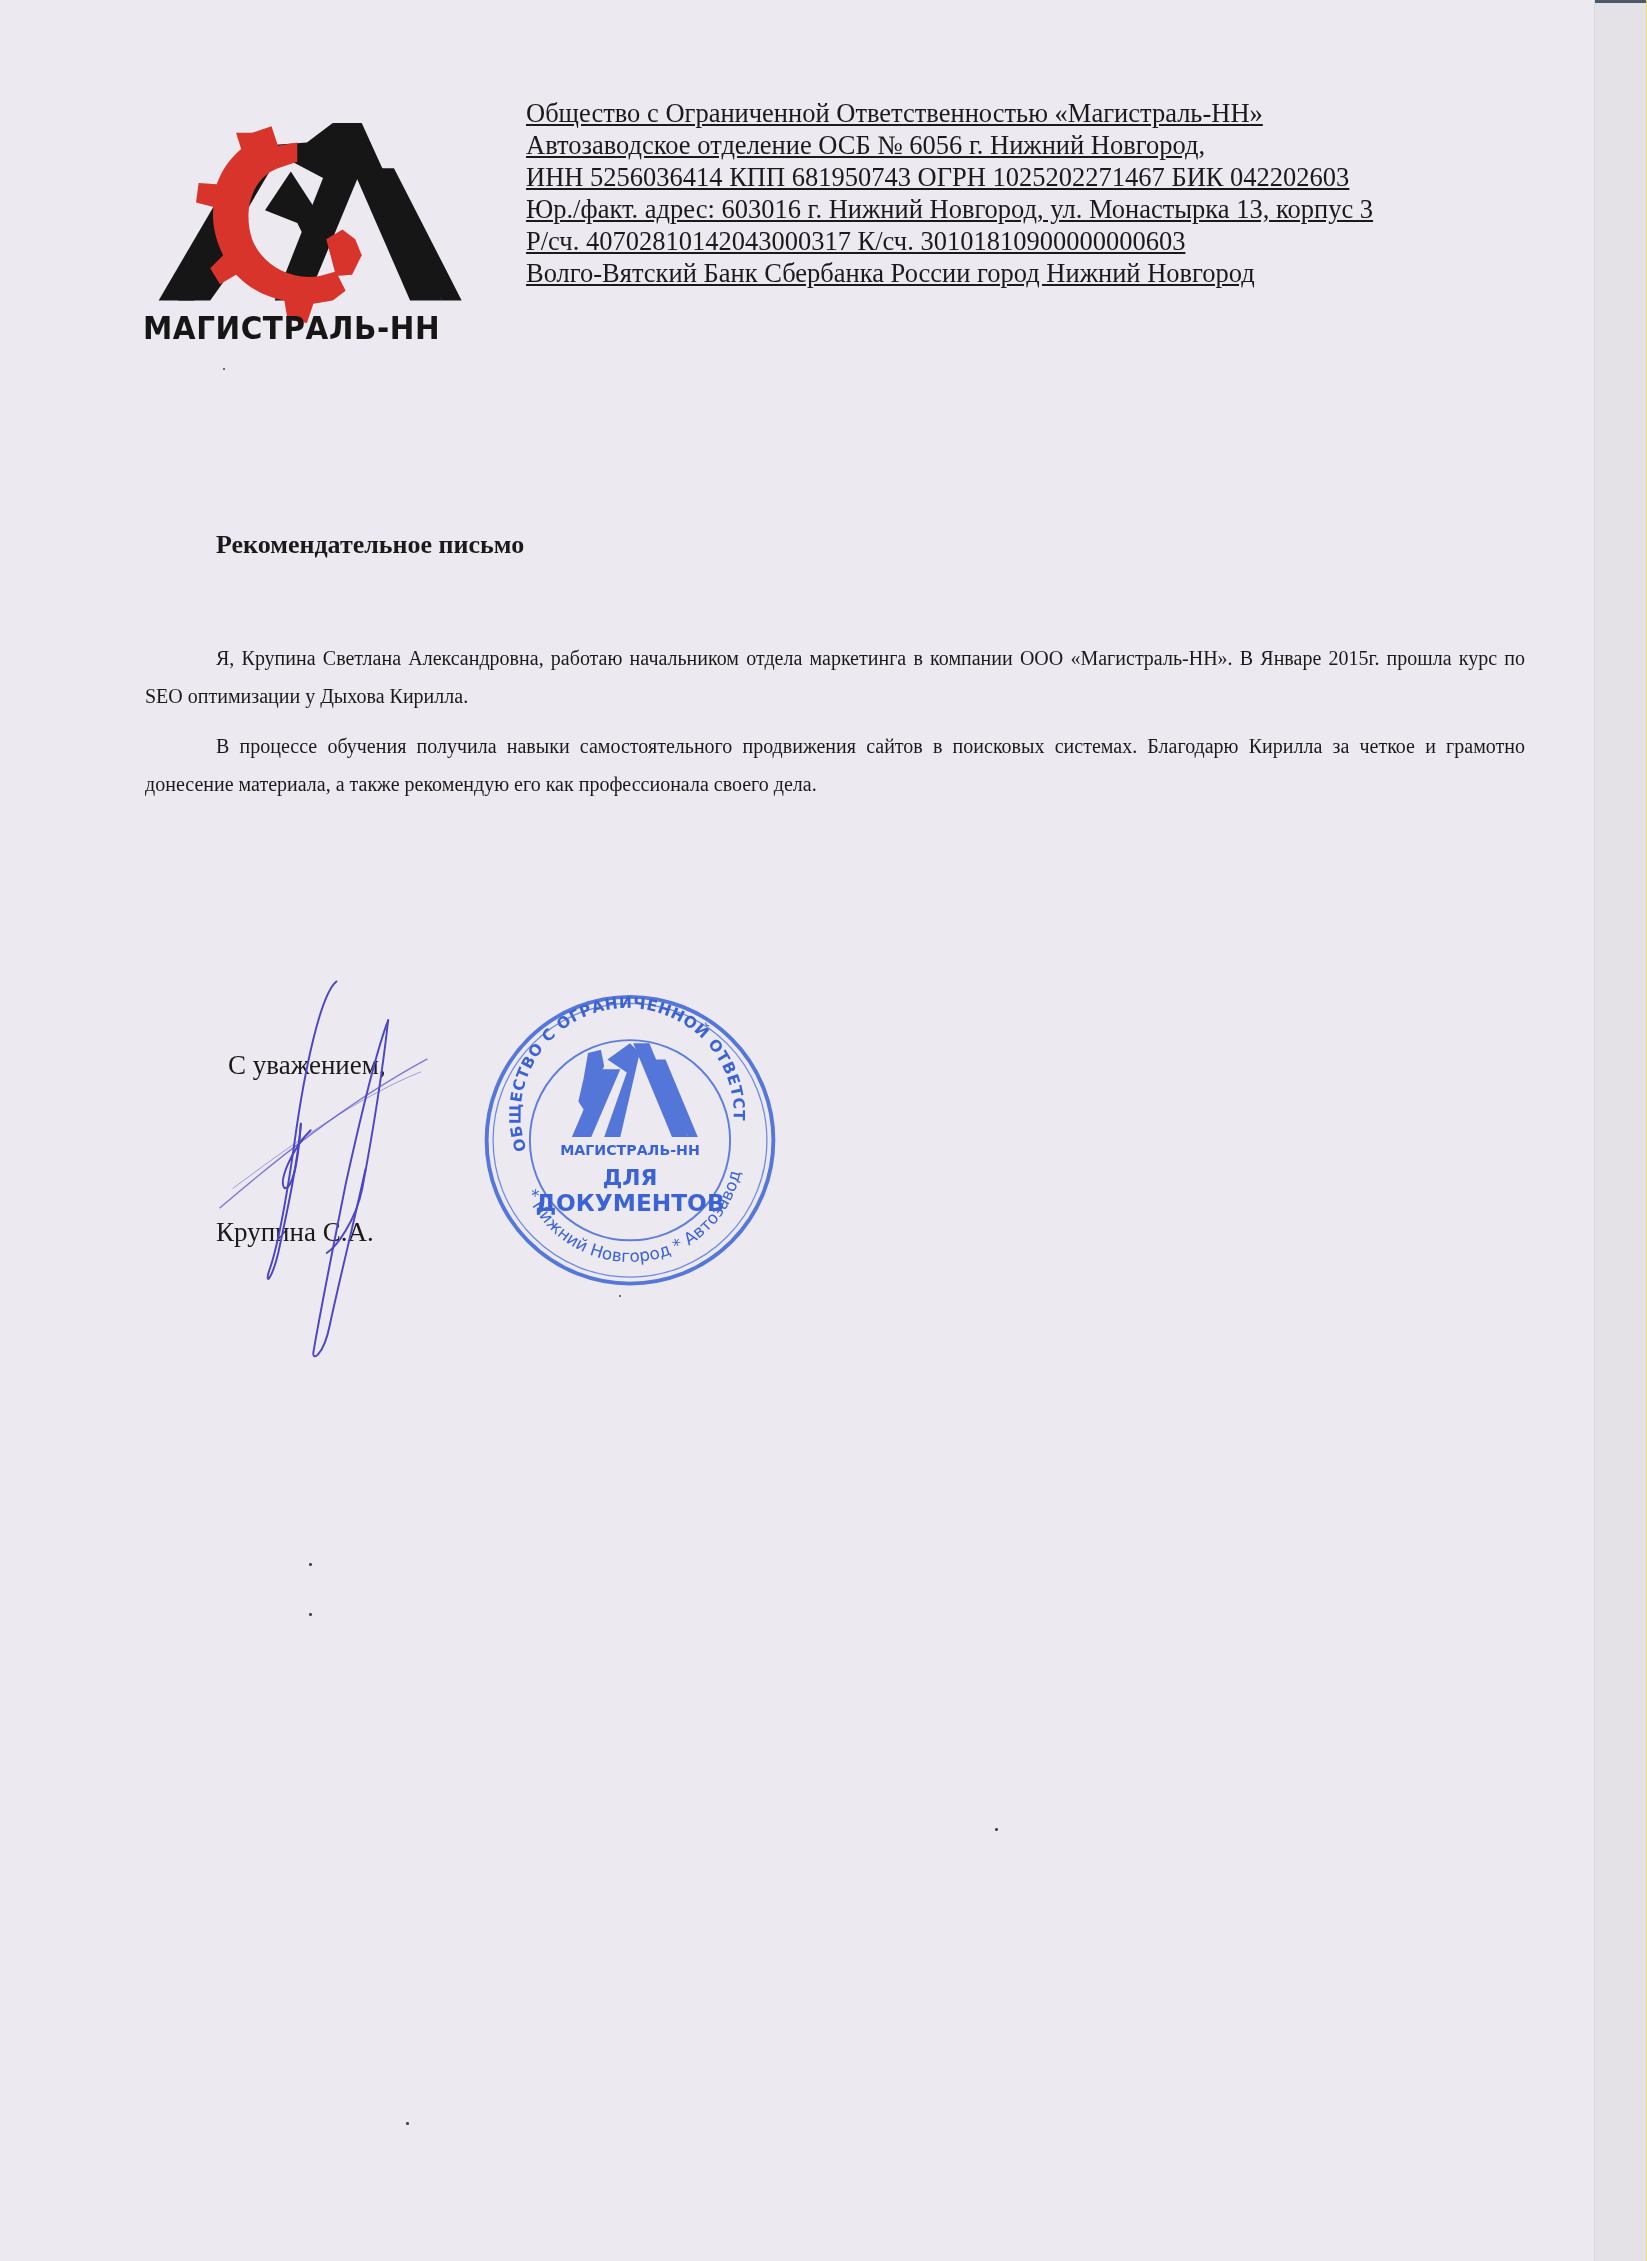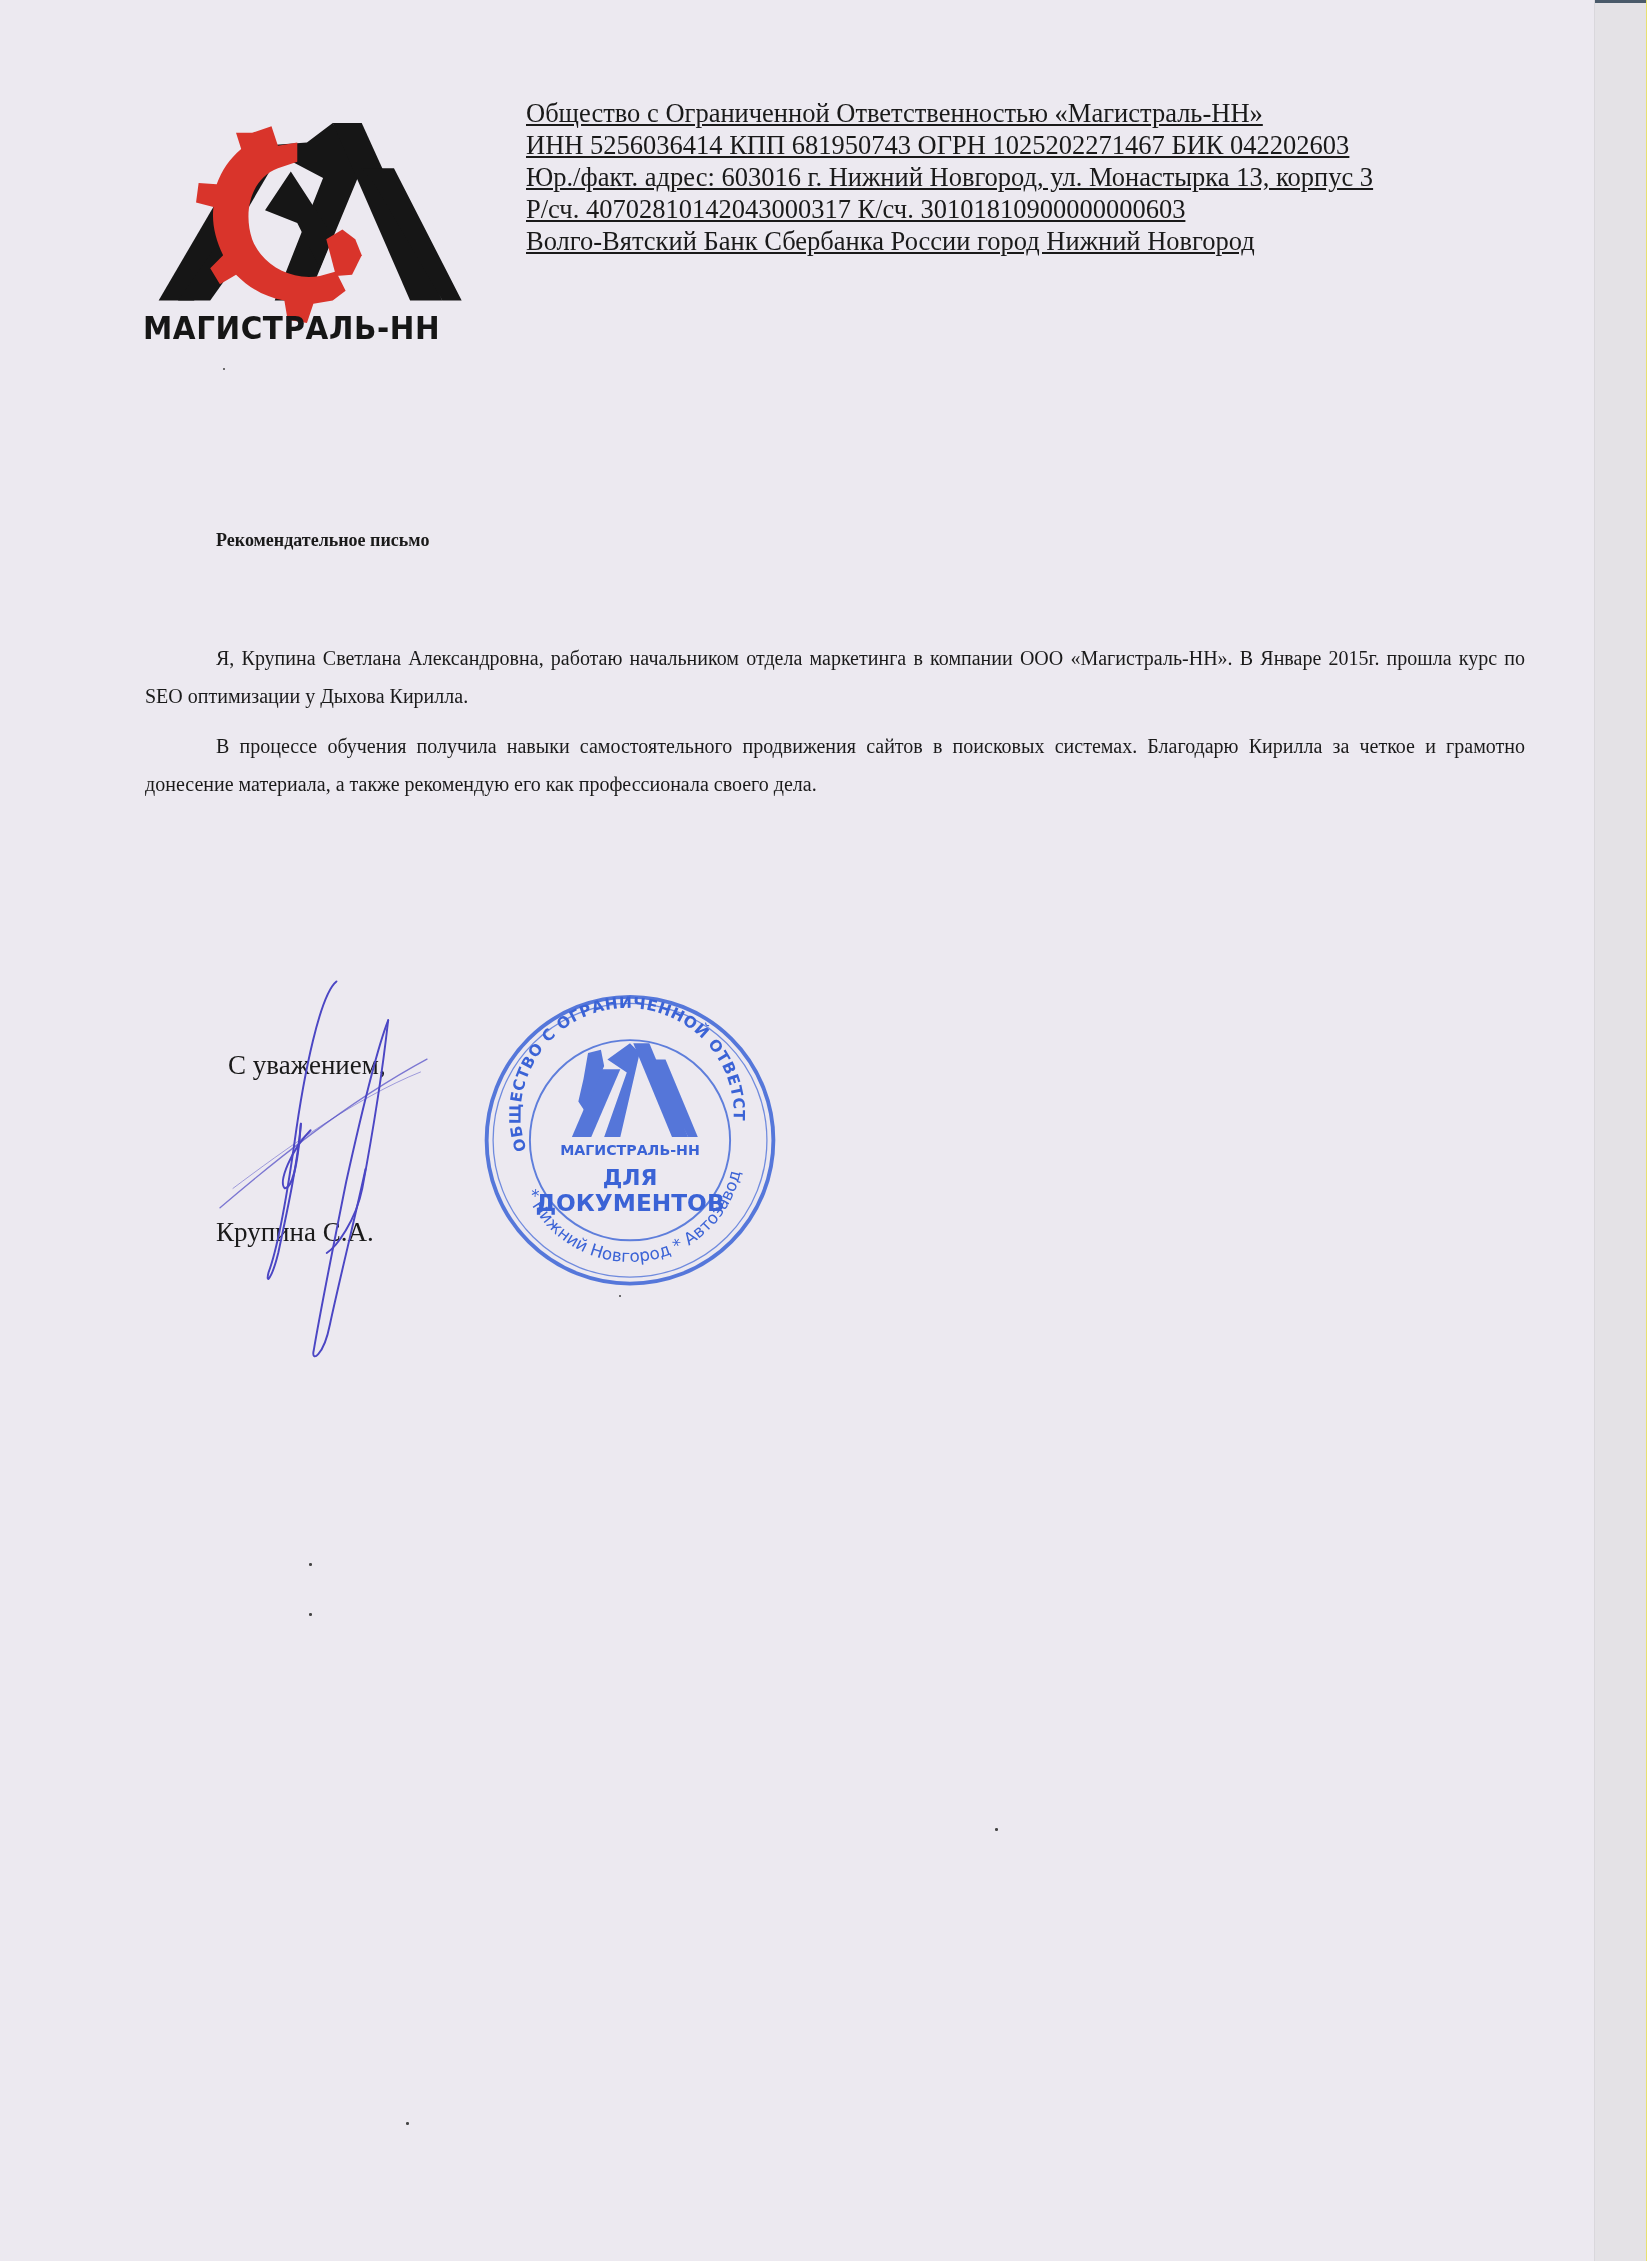--- a/index.html
+++ b/index.html
@@ -32,21 +32,21 @@
 
   
   .company-header { position:absolute; left:526px; top:97px; width:1033px;text-decoration:underline; }
   .company-header .line {
     font-size:26.5px; line-height:32px; white-space:nowrap; color:#1a1a1a;
   }
 
   
   .letter-title {
     position:absolute; left:216px; top:530px;
-    font-size:18px; font-weight:bold; white-space:nowrap;
+    font-size:26px; font-weight:bold; white-space:nowrap;
   }
 
   
   .letter-body { position:absolute; left:145px; top:639px; width:1380px; }
   .letter-body p {
     margin:0 0 11.6px 0; font-size:20px; line-height:38px;
     text-align:justify; text-indent:71px;
   }
 
   .closing {
@@ -79,20 +79,21 @@
       <g fill="#d9342b">
         <path d="M175,40 L205,30 L215,60 L245,55 L245,85 L215,95 C175,110 160,160 175,205 C190,245 235,270 280,262 L305,255 L320,285 L300,300 L270,305 L260,335 L230,330 L225,300 C195,295 170,280 150,260 L125,275 L110,250 L130,230 C118,205 112,180 115,155 L88,148 L92,118 L120,120 C128,98 140,80 158,65 L150,40 Z"></path>
         <path d="M290,205 L315,190 L335,205 L345,230 L330,260 L305,262 Z"></path>
       </g>
     </svg>
   </div>
   <div class="logo-text">МАГИСТРАЛЬ-НН</div>
 
   <div class="company-header">
     <div class="line">Общество с Ограниченной Ответственностью «Магистраль-НН»</div>
+    <div class="line">Автозаводское отделение ОСБ № 6056 г. Нижний Новгород,</div>
     <div class="line">ИНН 5256036414 КПП 681950743 ОГРН 1025202271467 БИК 042202603</div>
     <div class="line">Юр./факт. адрес: 603016 г. Нижний Новгород, ул. Монастырка 13, корпус 3</div>
     <div class="line">Р/сч. 40702810142043000317  К/сч. 30101810900000000603</div>
     <div class="line">Волго-Вятский Банк Сбербанка России город Нижний Новгород</div>
   </div>
 
   <div class="letter-title">Рекомендательное письмо</div>
 
   <div class="letter-body">
     <p>Я, Крупина Светлана Александровна, работаю начальником отдела маркетинга в компании ООО «Магистраль-НН». В Январе 2015г. прошла курс по SEO оптимизации у Дыхова Кирилла.</p>

